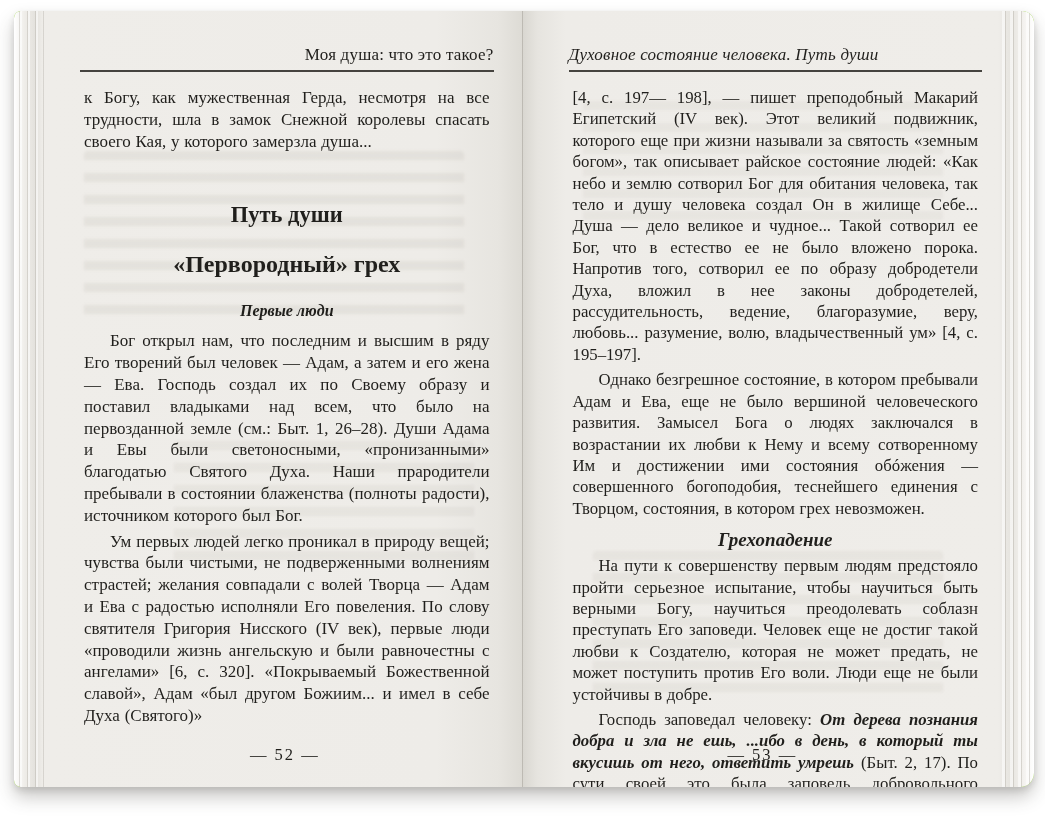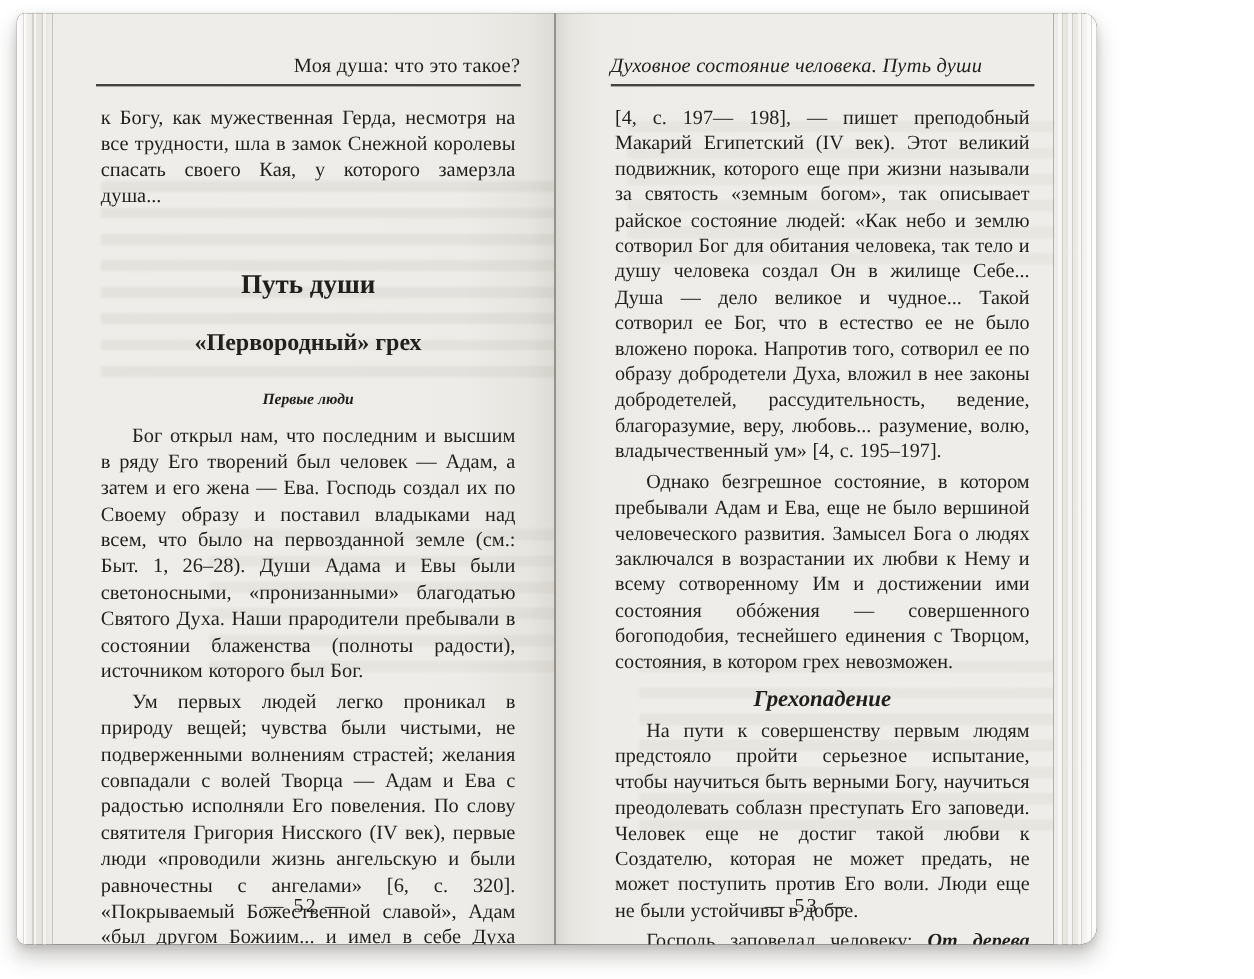--- a/index.html
+++ b/index.html
@@ -9,26 +9,26 @@
     height: 816px;
     background: #ffffff;
     overflow: hidden;
     font-family: "Liberation Serif", serif;
   }
 
   .book {
     position: absolute;
     left: 14px;
     top: 11px;
-    width: 900px;
+    width: 1020px;
     height: 776px;
     display: flex;
     border-radius: 7px 12px 14px 7px;
     box-shadow: 0 10px 18px rgba(60,58,52,0.28), 0 3px 6px rgba(60,58,52,0.14);
-    background: #000000;
+    background: #84cc16;
   }
   
   .book::after {
     content: "";
     position: absolute;
     left: 8px;
     right: 10px;
     bottom: -5px;
     height: 12px;
     background: linear-gradient(#f7f6f3, #dedcd6);
@@ -121,30 +121,30 @@
     margin: 18px 0 0 0;
     font-size: 22.5px;
     line-height: 30px;
     font-weight: bold;
     text-align: center;
     position: relative;
     z-index: 2;
   }
   .section {
     margin: 22px 0 0 0;
-    font-size: 20px;
+    font-size: 24px;
     line-height: 24px;
     font-weight: bold;
     text-align: center;
     position: relative;
     z-index: 2;
   }
   .subsection {
     margin: 24px 0 8px 0;
-    font-size: 13px;
+    font-size: 16px;
     line-height: 22px;
     font-weight: bold;
     font-style: italic;
     text-align: center;
     position: relative;
     z-index: 2;
   }
   .page-right .subsection { margin: 10px 0 3px 0; font-size: 19px; }
 
   .quote-em { font-style: italic; font-weight: bold; font-family: "Liberation Serif", serif; }

